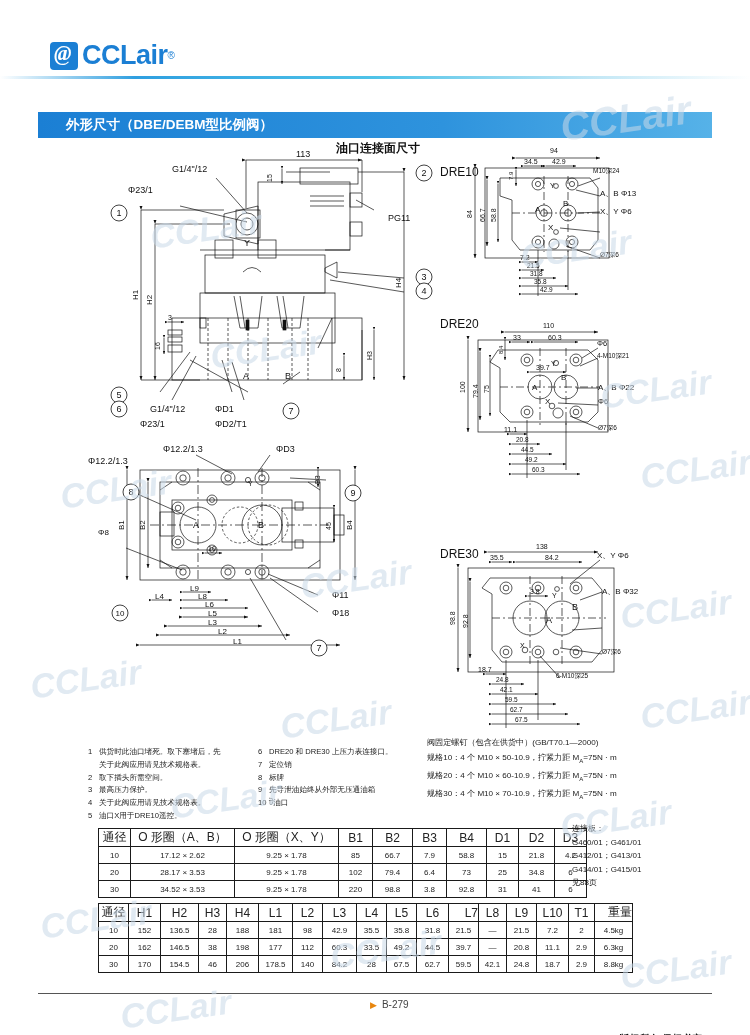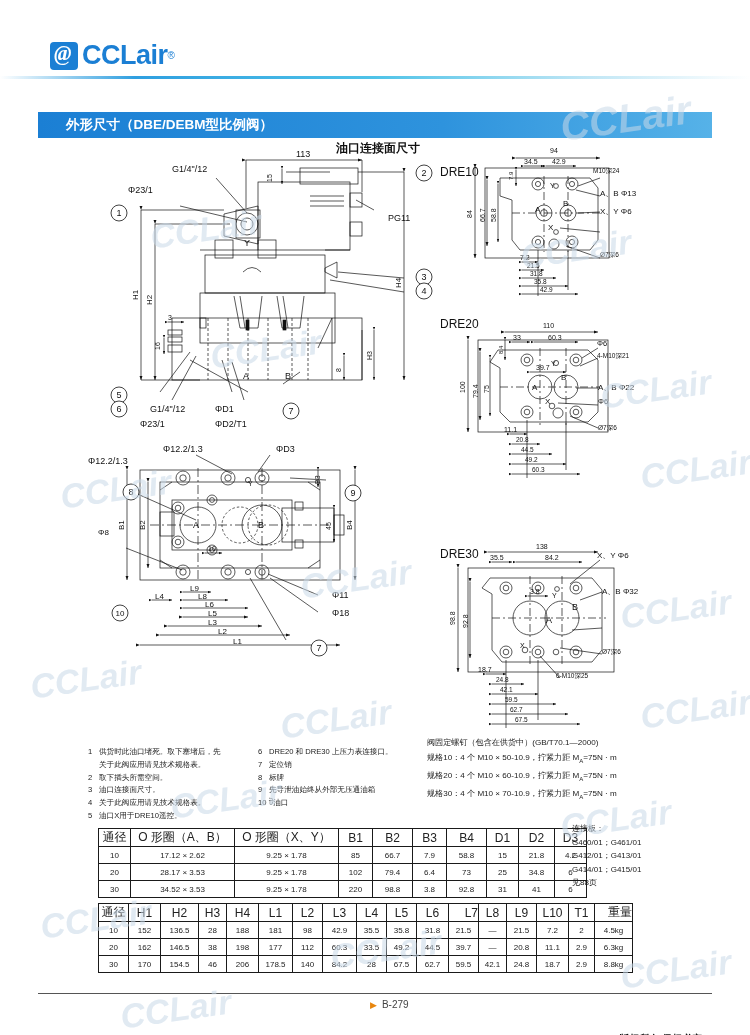--- a/index.html
+++ b/index.html
@@ -576,21 +576,21 @@
     <div class="row">
       <span class="num"></span>
       <span>关于此阀应用请见技术规格表。</span>
     </div>
     <div class="row">
       <span class="num">2</span>
       <span>取下插头所需空间。</span>
     </div>
     <div class="row">
       <span class="num">3</span>
-      <span>油口连接面尺寸。</span>
+      <span>最高压力保护。</span>
     </div>
     <div class="row">
       <span class="num">4</span>
       <span>关于此阀应用请见技术规格表。</span>
     </div>
     <div class="row">
       <span class="num">5</span>
       <span>油口X用于DRE10遥控。</span>
     </div>
   </div>

